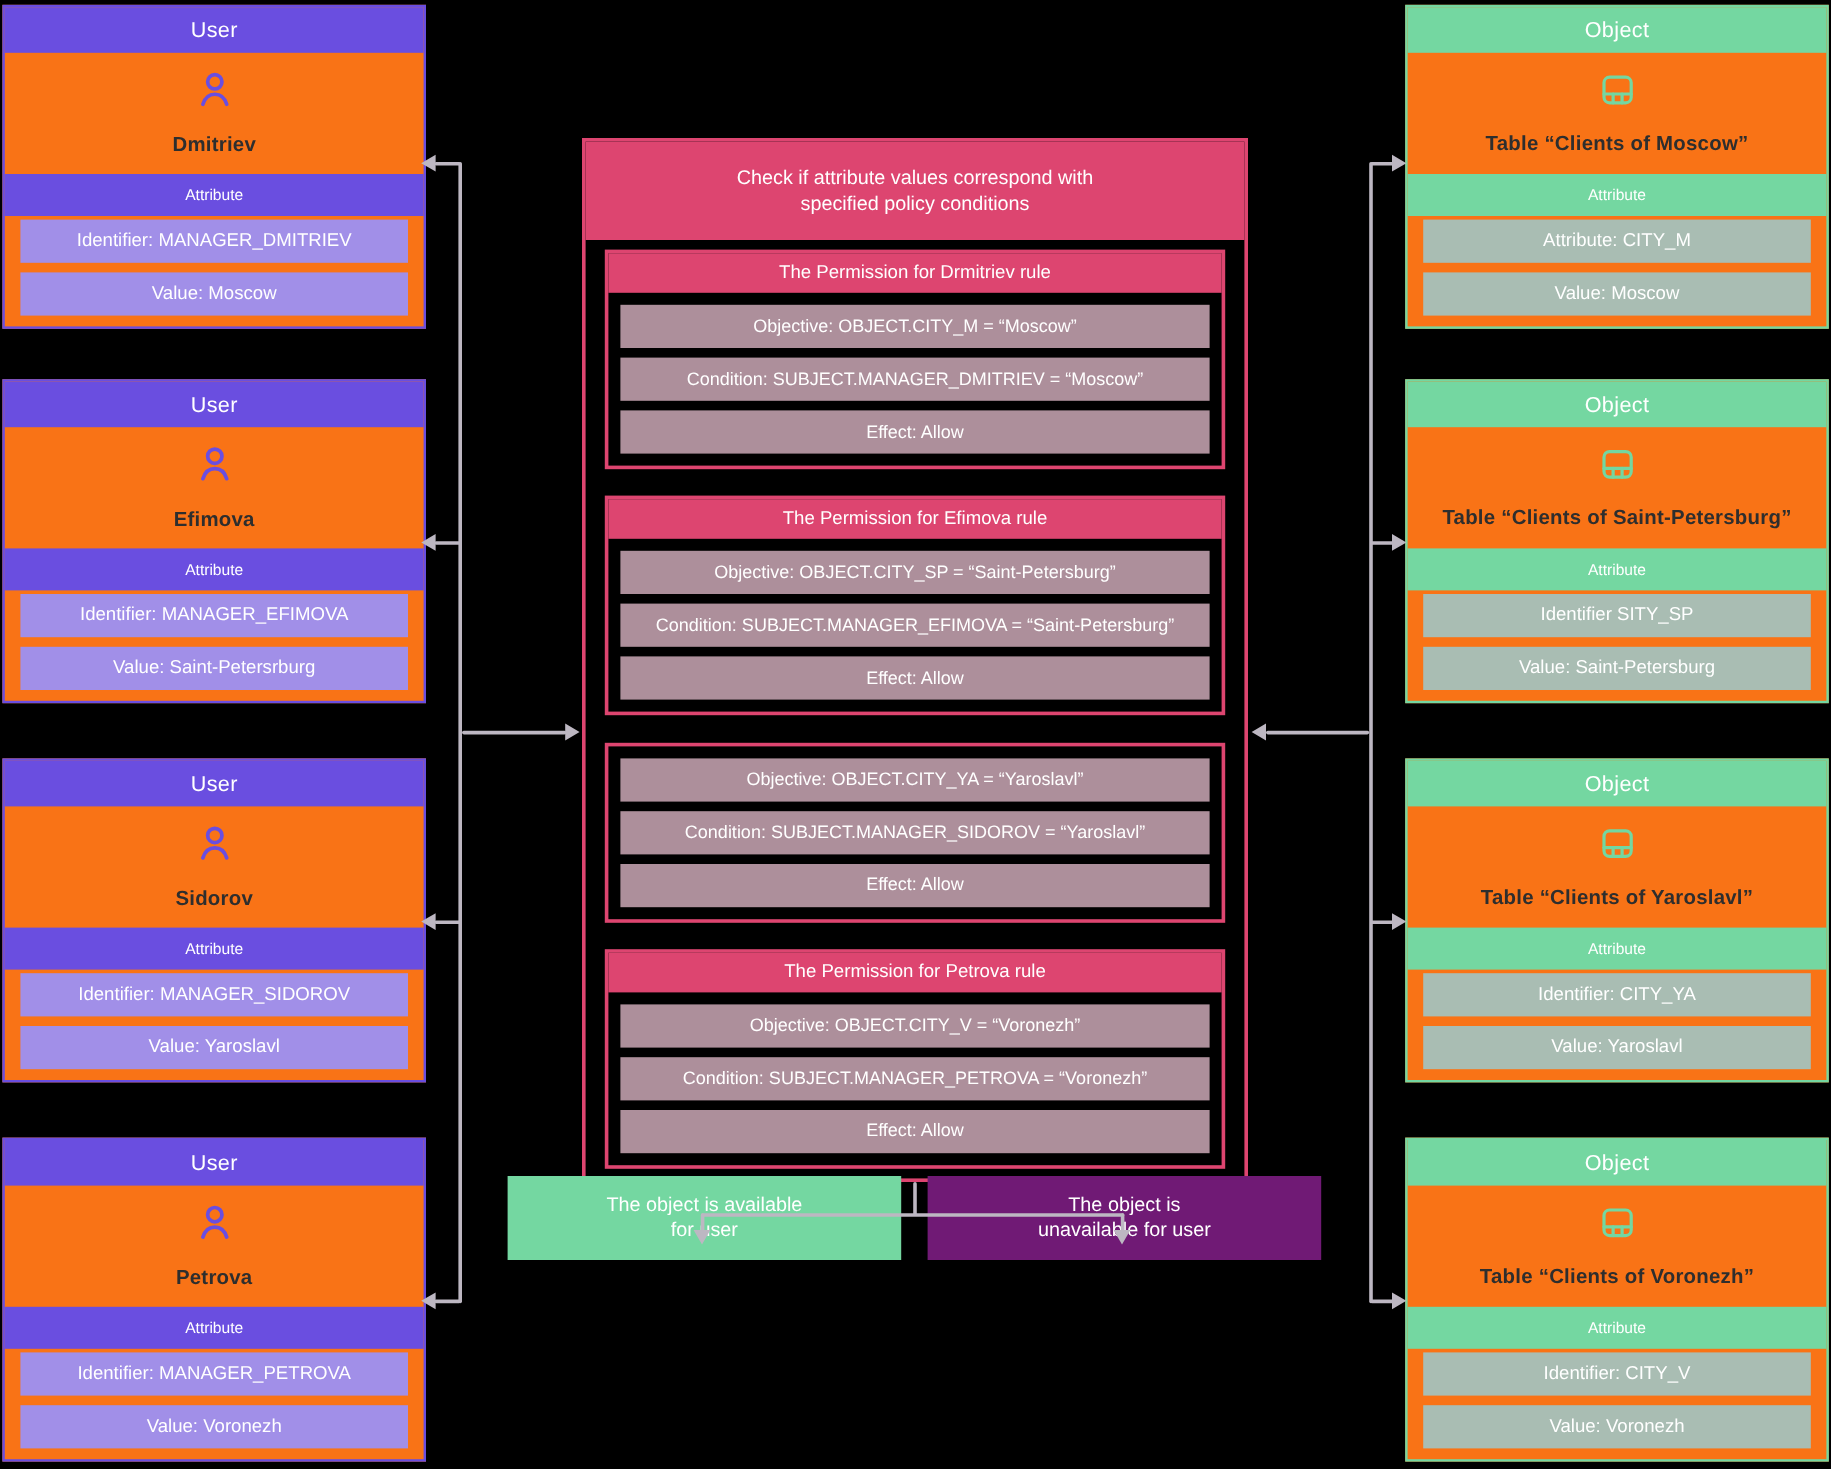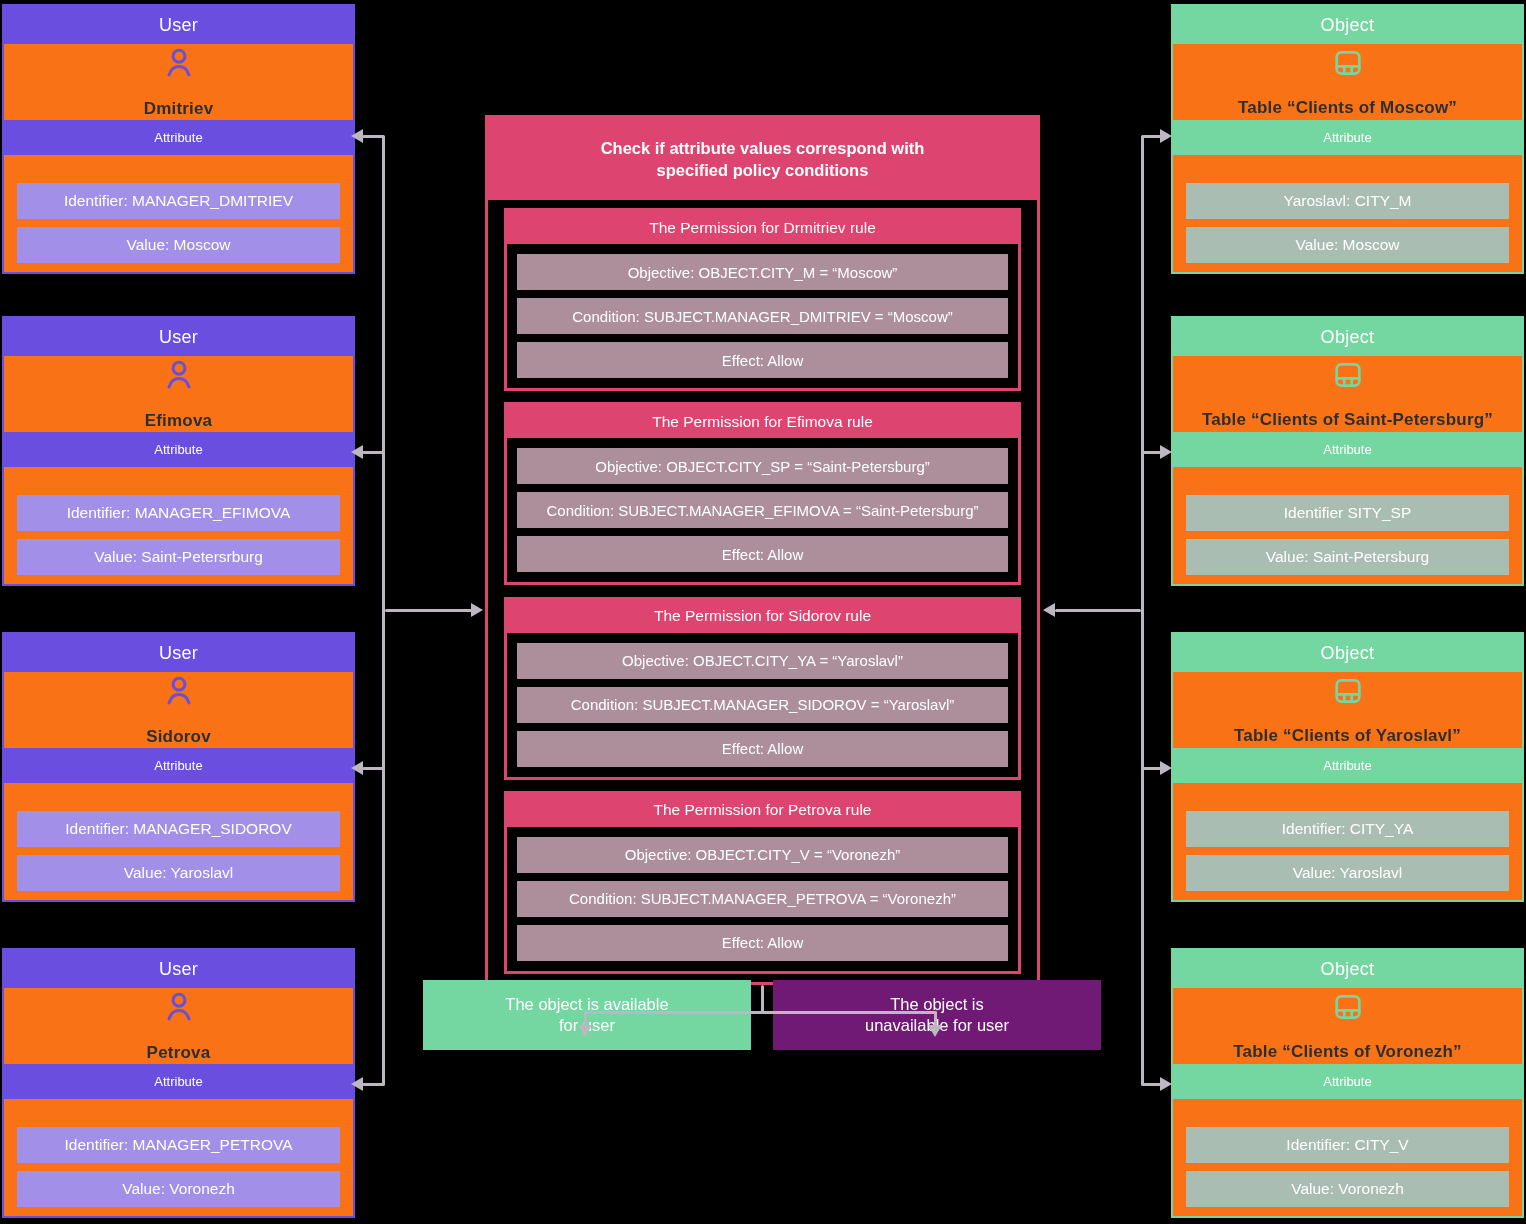--- a/index.html
+++ b/index.html
@@ -14,31 +14,31 @@
   .card-header{height:38px;flex:0 0 38px;display:flex;align-items:center;justify-content:center;
                color:#fff;font-size:18px;font-weight:500;letter-spacing:.3px;}
   .user .card-header{background:#6a4ee0;}
   .object .card-header{background:#74d7a1;}
   .icon-area{flex:1 1 auto;display:flex;flex-direction:column;align-items:center;justify-content:center;gap:5px;}
   .entity-name{color:#2e2e2e;font-size:17px;font-weight:600;letter-spacing:.2px;margin-top:14px;}
   .attr-bar{height:35px;flex:0 0 35px;display:flex;align-items:center;justify-content:center;
             color:#fff;font-size:13px;font-weight:500;}
   .user .attr-bar{background:#6a4ee0;}
   .object .attr-bar{background:#74d7a1;}
-  .rows{flex:0 0 auto;padding:28px 13px 9px;display:flex;flex-direction:column;gap:8px;}
+  .rows{flex:0 0 auto;padding:3px 13px 9px;display:flex;flex-direction:column;gap:8px;}
   .row{height:36px;display:flex;align-items:center;justify-content:center;
        color:#fff;font-size:15.5px;font-weight:500;}
   .user .row{background:#a18fe8;}
   .object .row{background:#a9bdb3;}
 
   
   .policy-panel{position:absolute;left:485px;top:115px;width:555px;height:870px;box-sizing:border-box;
                 border:3px solid #dd4570;background:#000;display:flex;flex-direction:column;}
   .policy-header{flex:0 0 82px;background:#dd4570;color:#fff;display:flex;align-items:center;
-                 justify-content:center;text-align:center;font-size:16.5px;font-weight:700;
+                 justify-content:center;text-align:center;font-size:16.5px;font-weight:400;
                  line-height:1.35;}
   .policy-body{flex:1 1 auto;display:flex;flex-direction:column;justify-content:space-between;
                padding:8px 16px;}
   .rule{border:3px solid #dd4570;background:#000;box-sizing:border-box;display:flex;flex-direction:column;}
   .rule-header{height:33px;background:#dd4570;color:#fff;display:flex;align-items:center;
                justify-content:center;font-size:15.5px;font-weight:500;}
   .rule-rows{padding:10px;display:flex;flex-direction:column;gap:8px;}
   .rule-row{height:36px;background:#ad8f9b;color:#fff;display:flex;align-items:center;
             justify-content:center;font-size:15px;font-weight:500;}
 
@@ -133,21 +133,21 @@
       <svg width="32" height="32" viewBox="0 0 24 24" fill="none" stroke="#74d7a1" stroke-width="2" stroke-linecap="round">
         <rect x="3.5" y="4" width="17" height="16" rx="3.5"></rect>
           <path d="M3.5 14.5h17"></path>
           <path d="M9.2 14.5v5.5"></path>
           <path d="M14.8 14.5v5.5"></path>
       </svg>
       <div class="entity-name">Table “Clients of Moscow”</div>
     </div>
     <div class="attr-bar">Attribute</div>
     <div class="rows">
-      <div class="row">Yaroslavl: CITY_M</div>
+      <div class="row">Attribute: CITY_M</div>
       <div class="row">Value: Moscow</div>
     </div>
   </div>
 
   <div class="card object" style="top:316px">
     <div class="card-header">Object</div>
     <div class="icon-area">
       <svg width="32" height="32" viewBox="0 0 24 24" fill="none" stroke="#74d7a1" stroke-width="2" stroke-linecap="round">
         <rect x="3.5" y="4" width="17" height="16" rx="3.5"></rect>
           <path d="M3.5 14.5h17"></path>
@@ -216,21 +216,20 @@
       <div class="rule">
         <div class="rule-header">The Permission for Efimova rule</div>
         <div class="rule-rows">
           <div class="rule-row">Objective: OBJECT.CITY_SP = “Saint-Petersburg”</div>
           <div class="rule-row">Condition: SUBJECT.MANAGER_EFIMOVA = “Saint-Petersburg”</div>
           <div class="rule-row">Effect: Allow</div>
         </div>
       </div>
 
       <div class="rule">
-        <div class="rule-header">The Permission for Sidorov rule</div>
         <div class="rule-rows">
           <div class="rule-row">Objective: OBJECT.CITY_YA = “Yaroslavl”</div>
           <div class="rule-row">Condition: SUBJECT.MANAGER_SIDOROV = “Yaroslavl”</div>
           <div class="rule-row">Effect: Allow</div>
         </div>
       </div>
 
       <div class="rule">
         <div class="rule-header">The Permission for Petrova rule</div>
         <div class="rule-rows">

